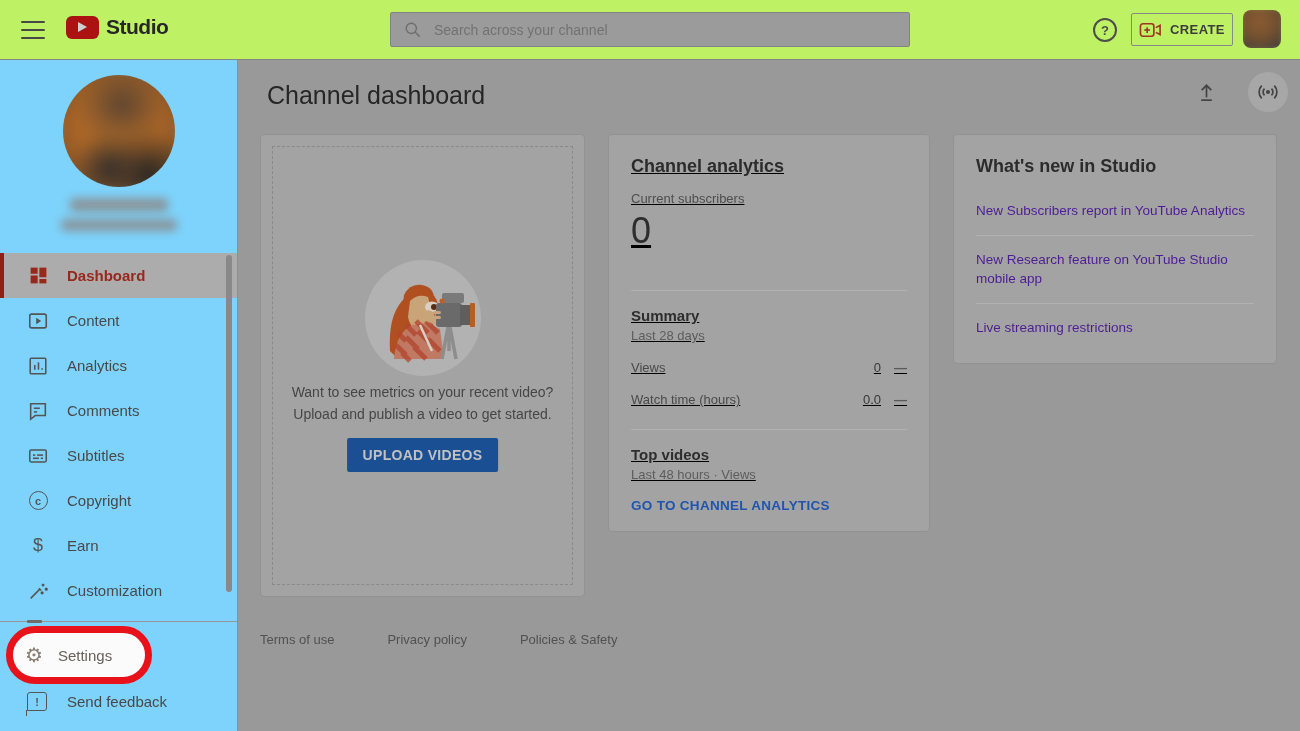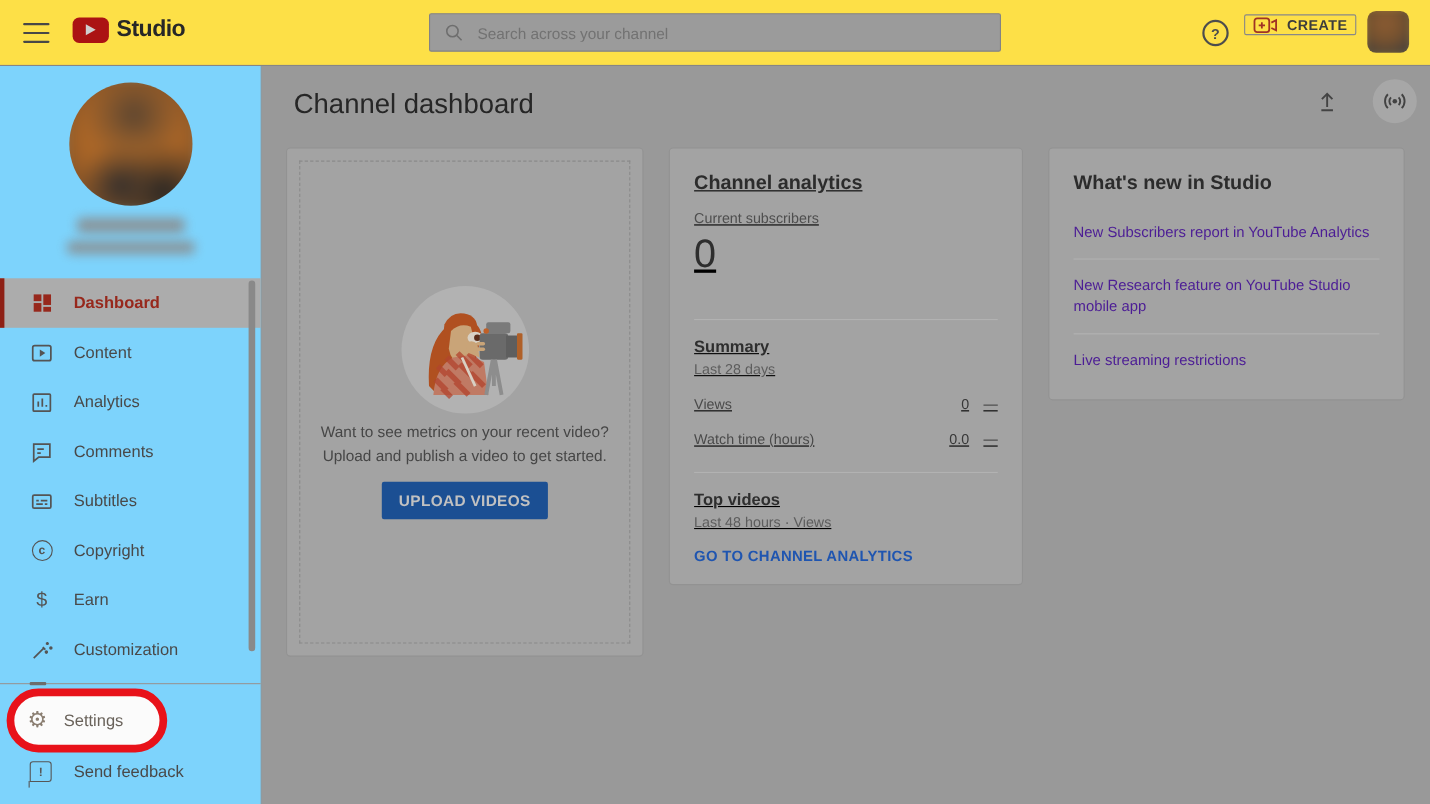--- a/index.html
+++ b/index.html
@@ -1,31 +1,31 @@
 <!DOCTYPE html>
 <html><head>
 <meta charset="utf-8">
 <style>
   * { margin:0; padding:0; box-sizing:border-box; }
   body { font-family:"Liberation Sans", sans-serif; }
   .screen { position:relative; width:1300px; height:731px; overflow:hidden; background:#999999; }
 
   
-  .topbar { position:absolute; top:0; left:0; width:1300px; height:60px; background:#fde047; border-bottom:1px solid #868686; }
+  .topbar { position:absolute; top:0; left:0; width:1300px; height:60px; background:#bef264; border-bottom:1px solid #868686; }
   .hamburger { position:absolute; left:21px; top:21px; width:24px; height:18px; display:flex; flex-direction:column; justify-content:space-between; cursor:pointer; }
   .hamburger div { height:2px; background:#474747; border-radius:1px; }
   .logo-wrap { position:absolute; left:66px; top:15px; display:flex; align-items:center; gap:7px; }
   .logo-badge { width:33px; height:23px; background:#ab1313; border-radius:6px; position:relative; }
   .logo-badge::after { content:""; position:absolute; left:12px; top:6px; border-left:9px solid #cfcfcf; border-top:5.5px solid transparent; border-bottom:5.5px solid transparent; }
   .logo-text { font-size:21px; font-weight:bold; color:#272727; letter-spacing:-0.5px; }
   .searchbox { position:absolute; left:390px; top:12px; width:520px; height:35px; border:1px solid #838383; border-radius:2px; background:#9b9b9b; display:flex; align-items:center; padding:16px 12px; }
   .searchbox input { flex:1; border:none; outline:none; background:transparent; font-size:14px; color:#3c3c3c; font-family:"Liberation Sans", sans-serif; }
   .searchbox input::placeholder { color:#727272; }
   .help-btn { position:absolute; left:1093px; top:18px; width:24px; height:24px; border:2px solid #4d4d4d; border-radius:50%; display:flex; align-items:center; justify-content:center; font-size:13px; font-weight:bold; color:#4d4d4d; cursor:pointer; }
-  .create-btn { position:absolute; left:1131px; top:13px; width:102px; height:19px; border:1px solid #888888; border-radius:2px; display:flex; align-items:center; justify-content:center; gap:8px; cursor:pointer; }
+  .create-btn { position:absolute; left:1131px; top:13px; width:102px; height:33px; border:1px solid #888888; border-radius:2px; display:flex; align-items:center; justify-content:center; gap:8px; cursor:pointer; }
   .create-btn span { font-size:13px; font-weight:bold; color:#3c3c3c; letter-spacing:0.4px; }
   .avatar-top { position:absolute; left:1243px; top:10px; width:38px; height:38px; border-radius:8px; overflow:hidden; }
   .avatar-top .blob { position:absolute; inset:-6px; filter:blur(5px);
     background:radial-gradient(circle at 45% 35%, #8d5c32 0%, #74512f 40%, #4c423a 70%, #3f404a 100%); }
 
   
   .sidebar { position:absolute; top:60px; left:0; width:238px; bottom:0; background:#7dd3fc; border-right:1px solid #8f8f8f; }
   .ch-avatar { position:absolute; left:63px; top:15px; width:112px; height:112px; border-radius:50%; overflow:hidden; }
   .ch-avatar .blob { position:absolute; inset:-10px; filter:blur(7px);
     background:radial-gradient(circle at 42% 78%, #2e2c2c 0%, rgba(46,44,44,0) 28%),
@@ -333,15 +333,20 @@
       <div class="card card-news">
         <div class="card-title">What's new in Studio</div>
         <div class="news-item first">New Subscribers report in YouTube Analytics</div>
         <div class="divider"></div>
         <div class="news-item">New Research feature on YouTube Studio mobile app</div>
         <div class="divider"></div>
         <div class="news-item">Live streaming restrictions</div>
       </div>
     </div>
 
+    <div class="footer">
+      <a>Terms of use</a>
+      <a>Privacy policy</a>
+      <a>Policies &amp; Safety</a>
+    </div>
   </div>
 
 </div>
 
 </body></html>

